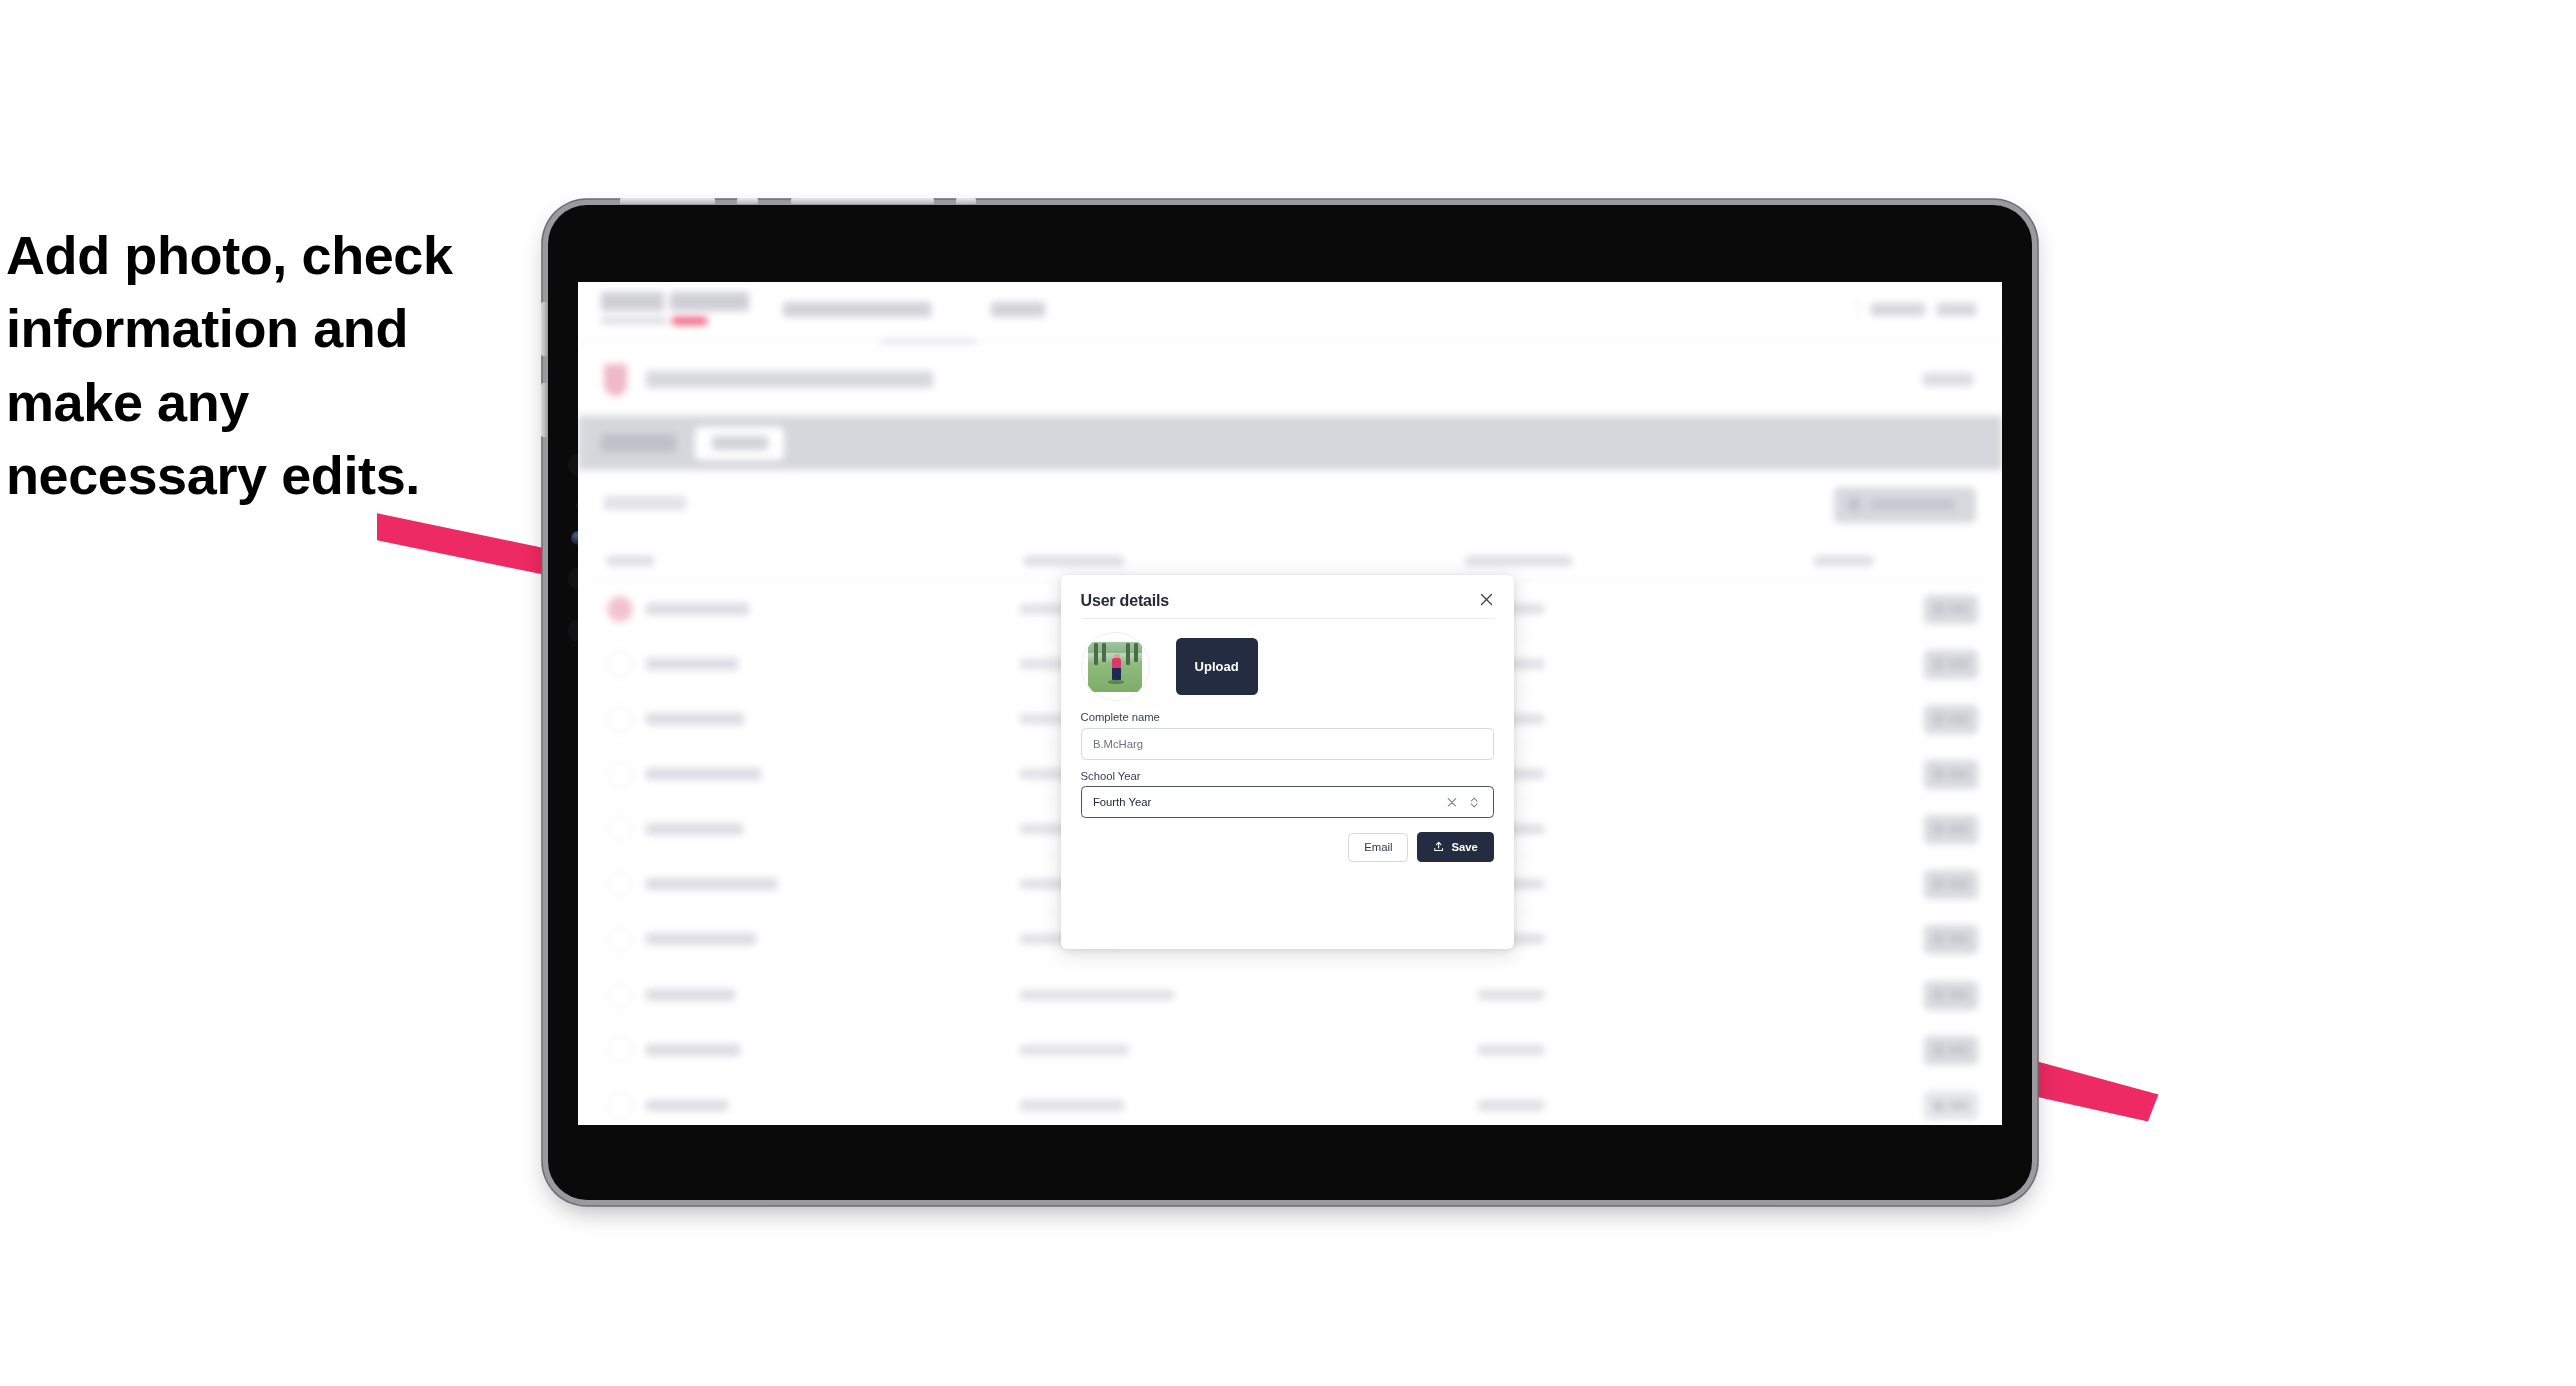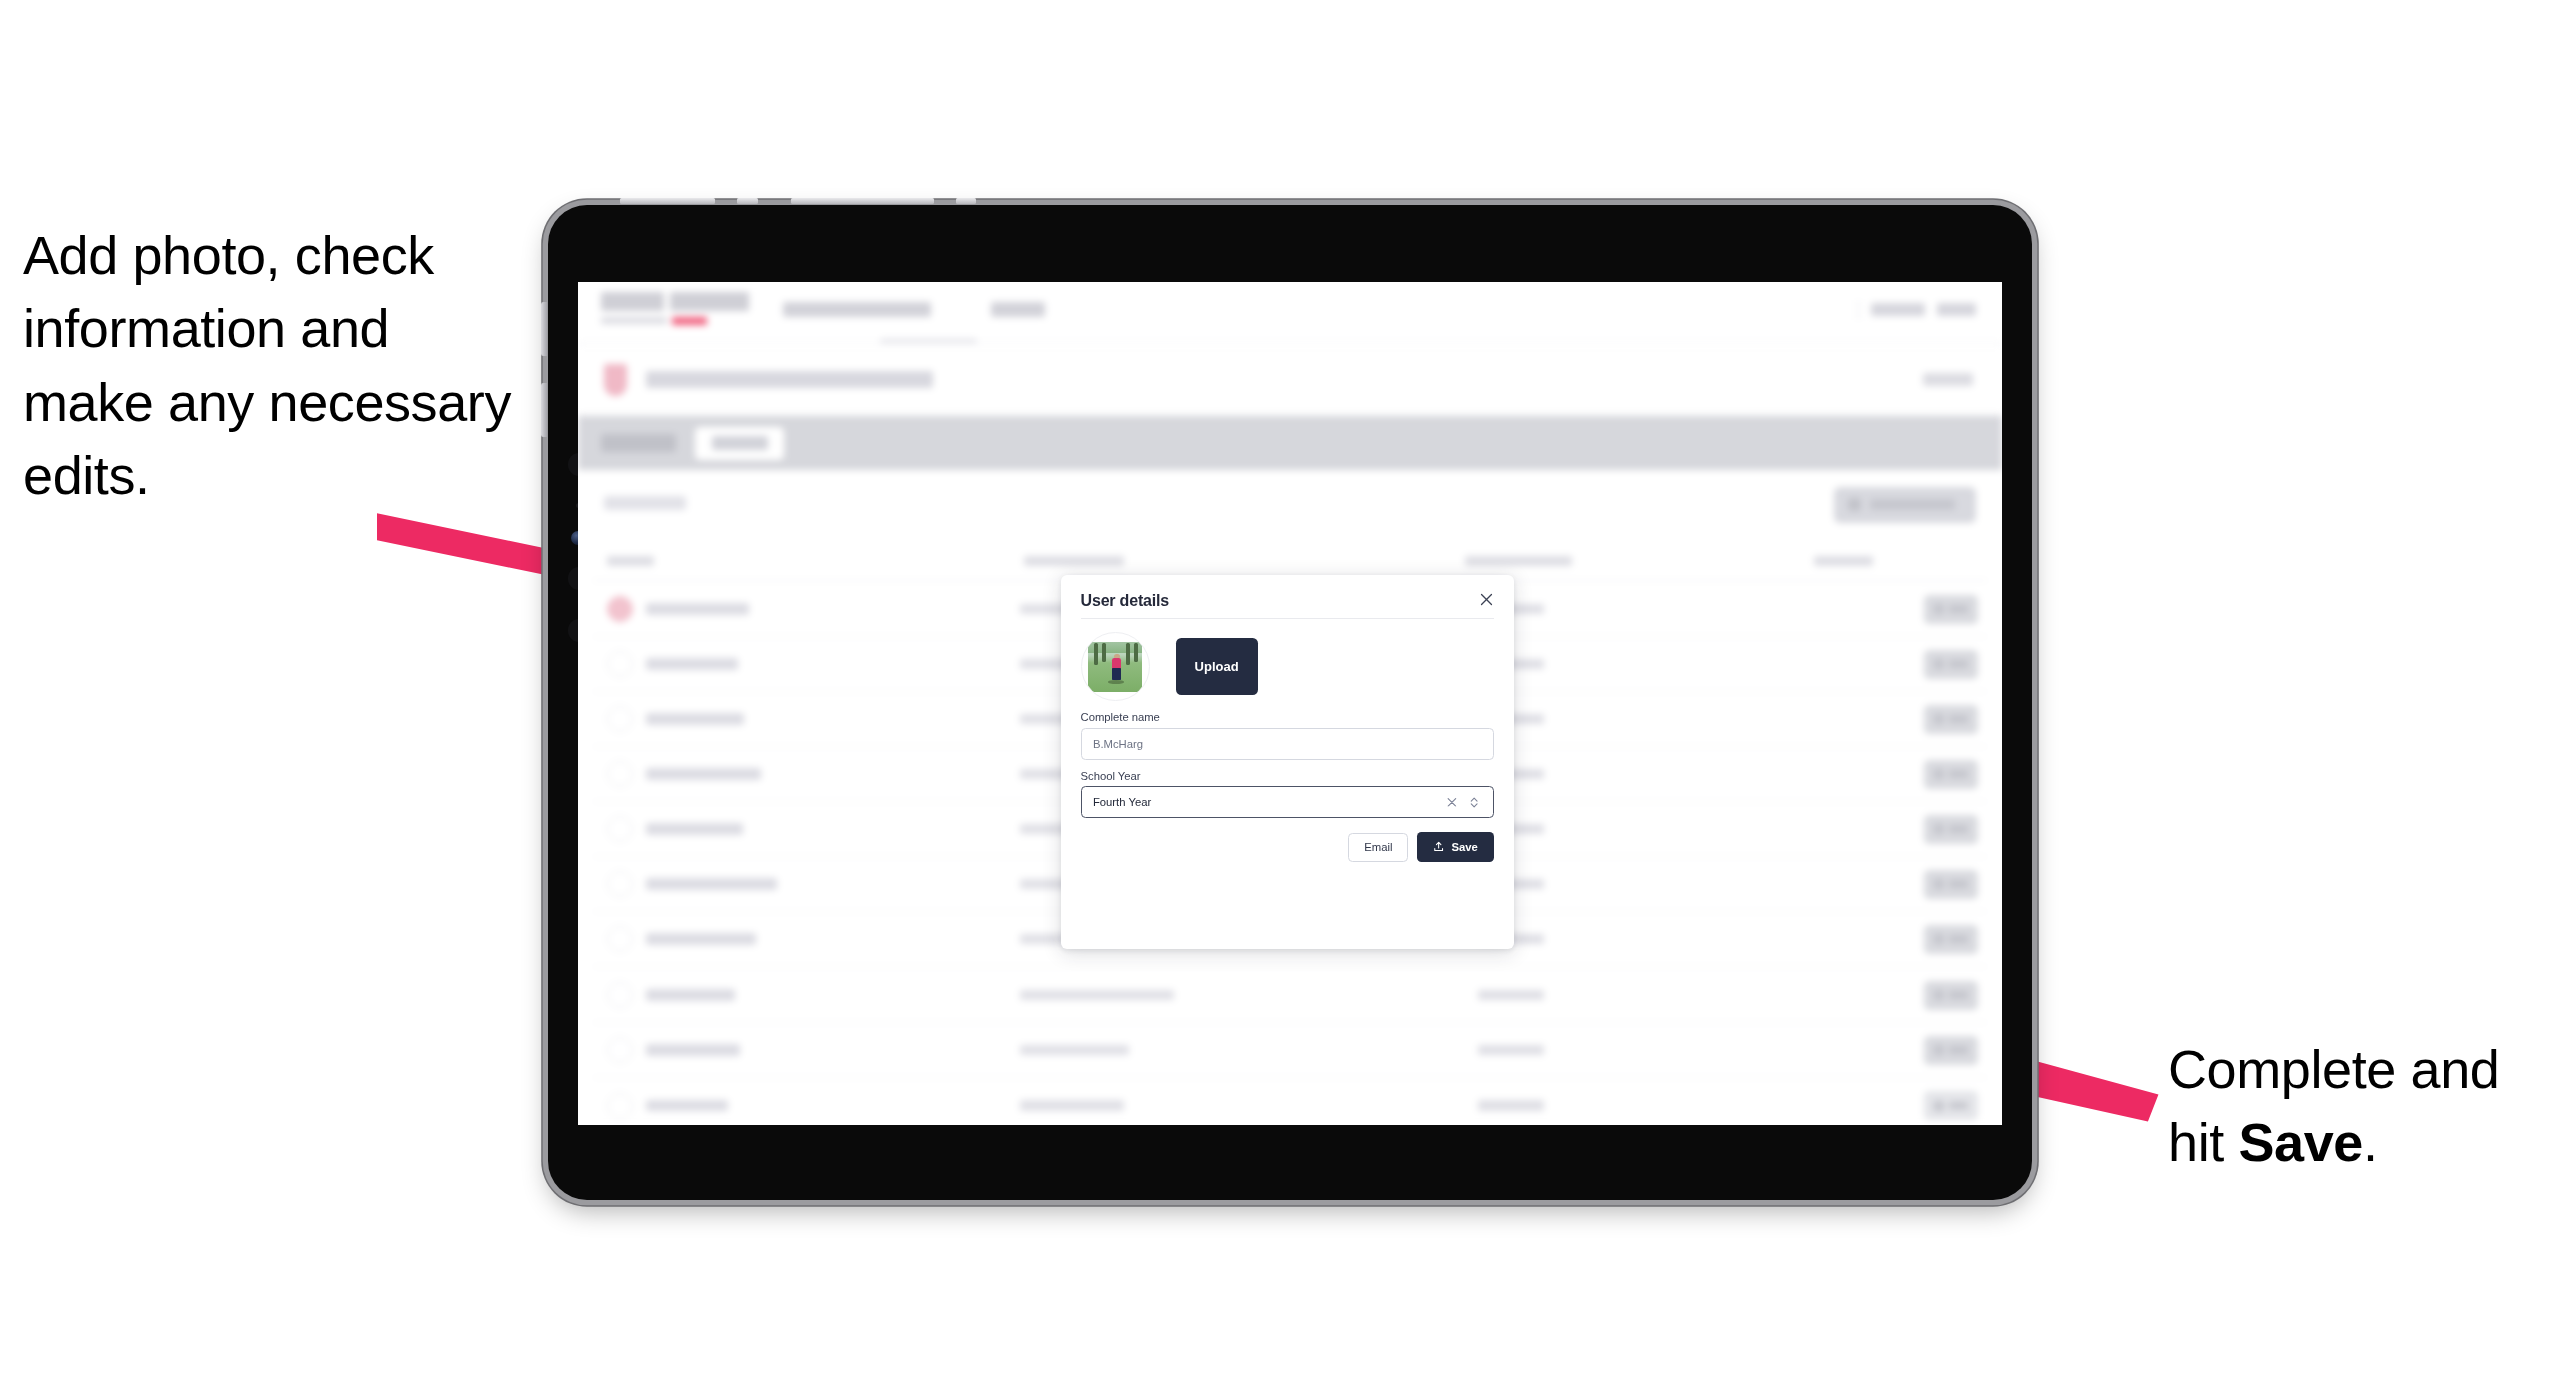--- a/index.html
+++ b/index.html
@@ -21,25 +21,26 @@
 
   
   .annotation {
     position: absolute;
     color: #000000;
     font-family: "Liberation Sans", sans-serif;
     font-weight: 400;
     letter-spacing: -0.4px;
   }
   #annotation-left {
-    left: 23px;
+    left: 6px;
     top: 219px;
     width: 498px;
     font-size: 54px;
     line-height: 1.36;
+    font-weight: bold;
   }
   #annotation-right {
     left: 2168px;
     top: 1033px;
     width: 400px;
     font-size: 54px;
     line-height: 1.36;
   }
   #annotation-right .bold { font-weight: 700; }
 
@@ -347,21 +348,20 @@
     font-family: "Liberation Sans", sans-serif;
   }
 </style>
 </head>
 <body>
 
 <div id="stage">
 
   <div class="annotation" id="annotation-left">Add photo, check information and make any necessary edits.</div>
 
-  <div class="annotation" id="annotation-right"><span>Complete and hit </span><span class="bold">Save</span><span>.</span></div>
 
   <svg class="arrow-svg" id="arrow-left-svg" viewBox="0 0 950 250">
     <polygon points="0,0 700,146 700,110 880,168 690,214 690,178 0,36" fill="#ED2A63"></polygon>
   </svg>
 
   <svg class="arrow-svg" id="arrow-right-svg" viewBox="0 0 880 300">
     <polygon points="880,290 188,102 200,66 10,28 108,196 120,160 866,326" fill="#ED2A63"></polygon>
   </svg>
 
   <div id="tablet">

